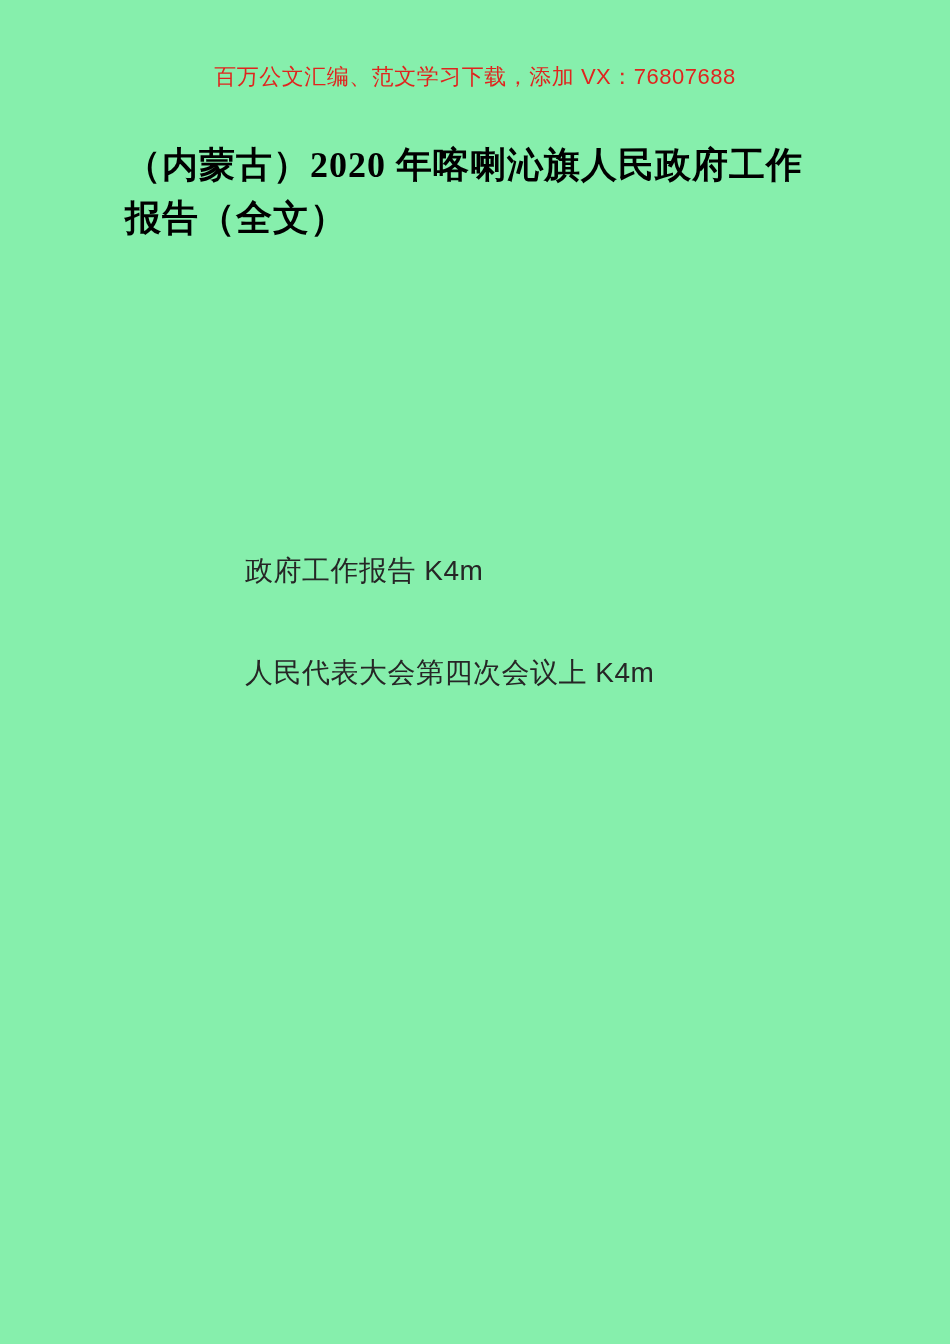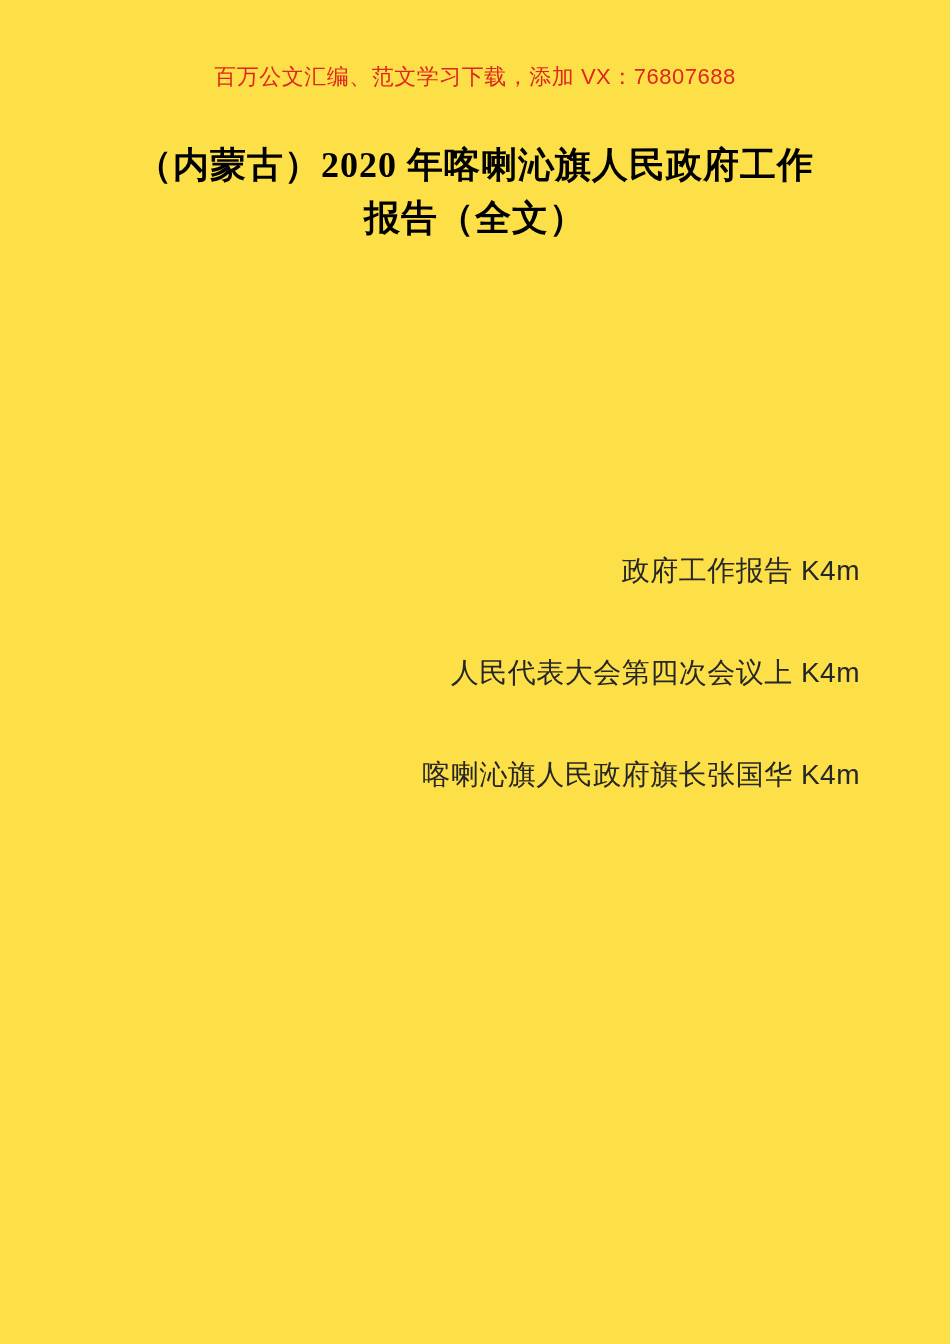--- a/index.html
+++ b/index.html
@@ -25,21 +25,21 @@
     line-height: 34px;
     letter-spacing: 0.5px;
     font-family: "Liberation Sans", "DejaVu Sans", sans-serif;
   }
   .doc-title {
     position: absolute;
     top: 139px;
     left: 50%;
     transform: translateX(-50%);
     width: 700px;
-    text-align: center;
+    text-align: left;
     color: #000000;
     font-size: 36px;
     line-height: 53px;
     font-weight: 700;
     letter-spacing: 1px;
     font-family: "Liberation Serif", "DejaVu Serif", serif;
   }
   .doc-body {
     position: absolute;
     top: 546px;
@@ -51,25 +51,24 @@
     text-indent: 100px;
     font-size: 28px;
     line-height: 50px;
     letter-spacing: 0.5px;
     font-family: "Liberation Sans", "DejaVu Sans", sans-serif;
   }
 </style>
 </head>
 <body>
 
-<div class="page" style="background: #fde047;">
+<div class="page" style="background: #86efac;">
 
   <div class="header-notice" style="color: rgb(224, 36, 30);">百万公文汇编、范文学习下载，添加 VX：76807688</div>
 
   <div class="doc-title" style="color: rgb(0, 0, 0);">（内蒙古）2020 年喀喇沁旗人民政府工作报告（全文）</div>
 
-  <div class="doc-body" style="color: rgb(38, 38, 38); text-align: right;">
+  <div class="doc-body" style="color: rgb(38, 38, 38);">
     <p>政府工作报告 K4m</p>
     <p>人民代表大会第四次会议上 K4m</p>
-    <p>喀喇沁旗人民政府旗长张国华 K4m</p>
   </div>
 
 </div>
 
 </body></html>

